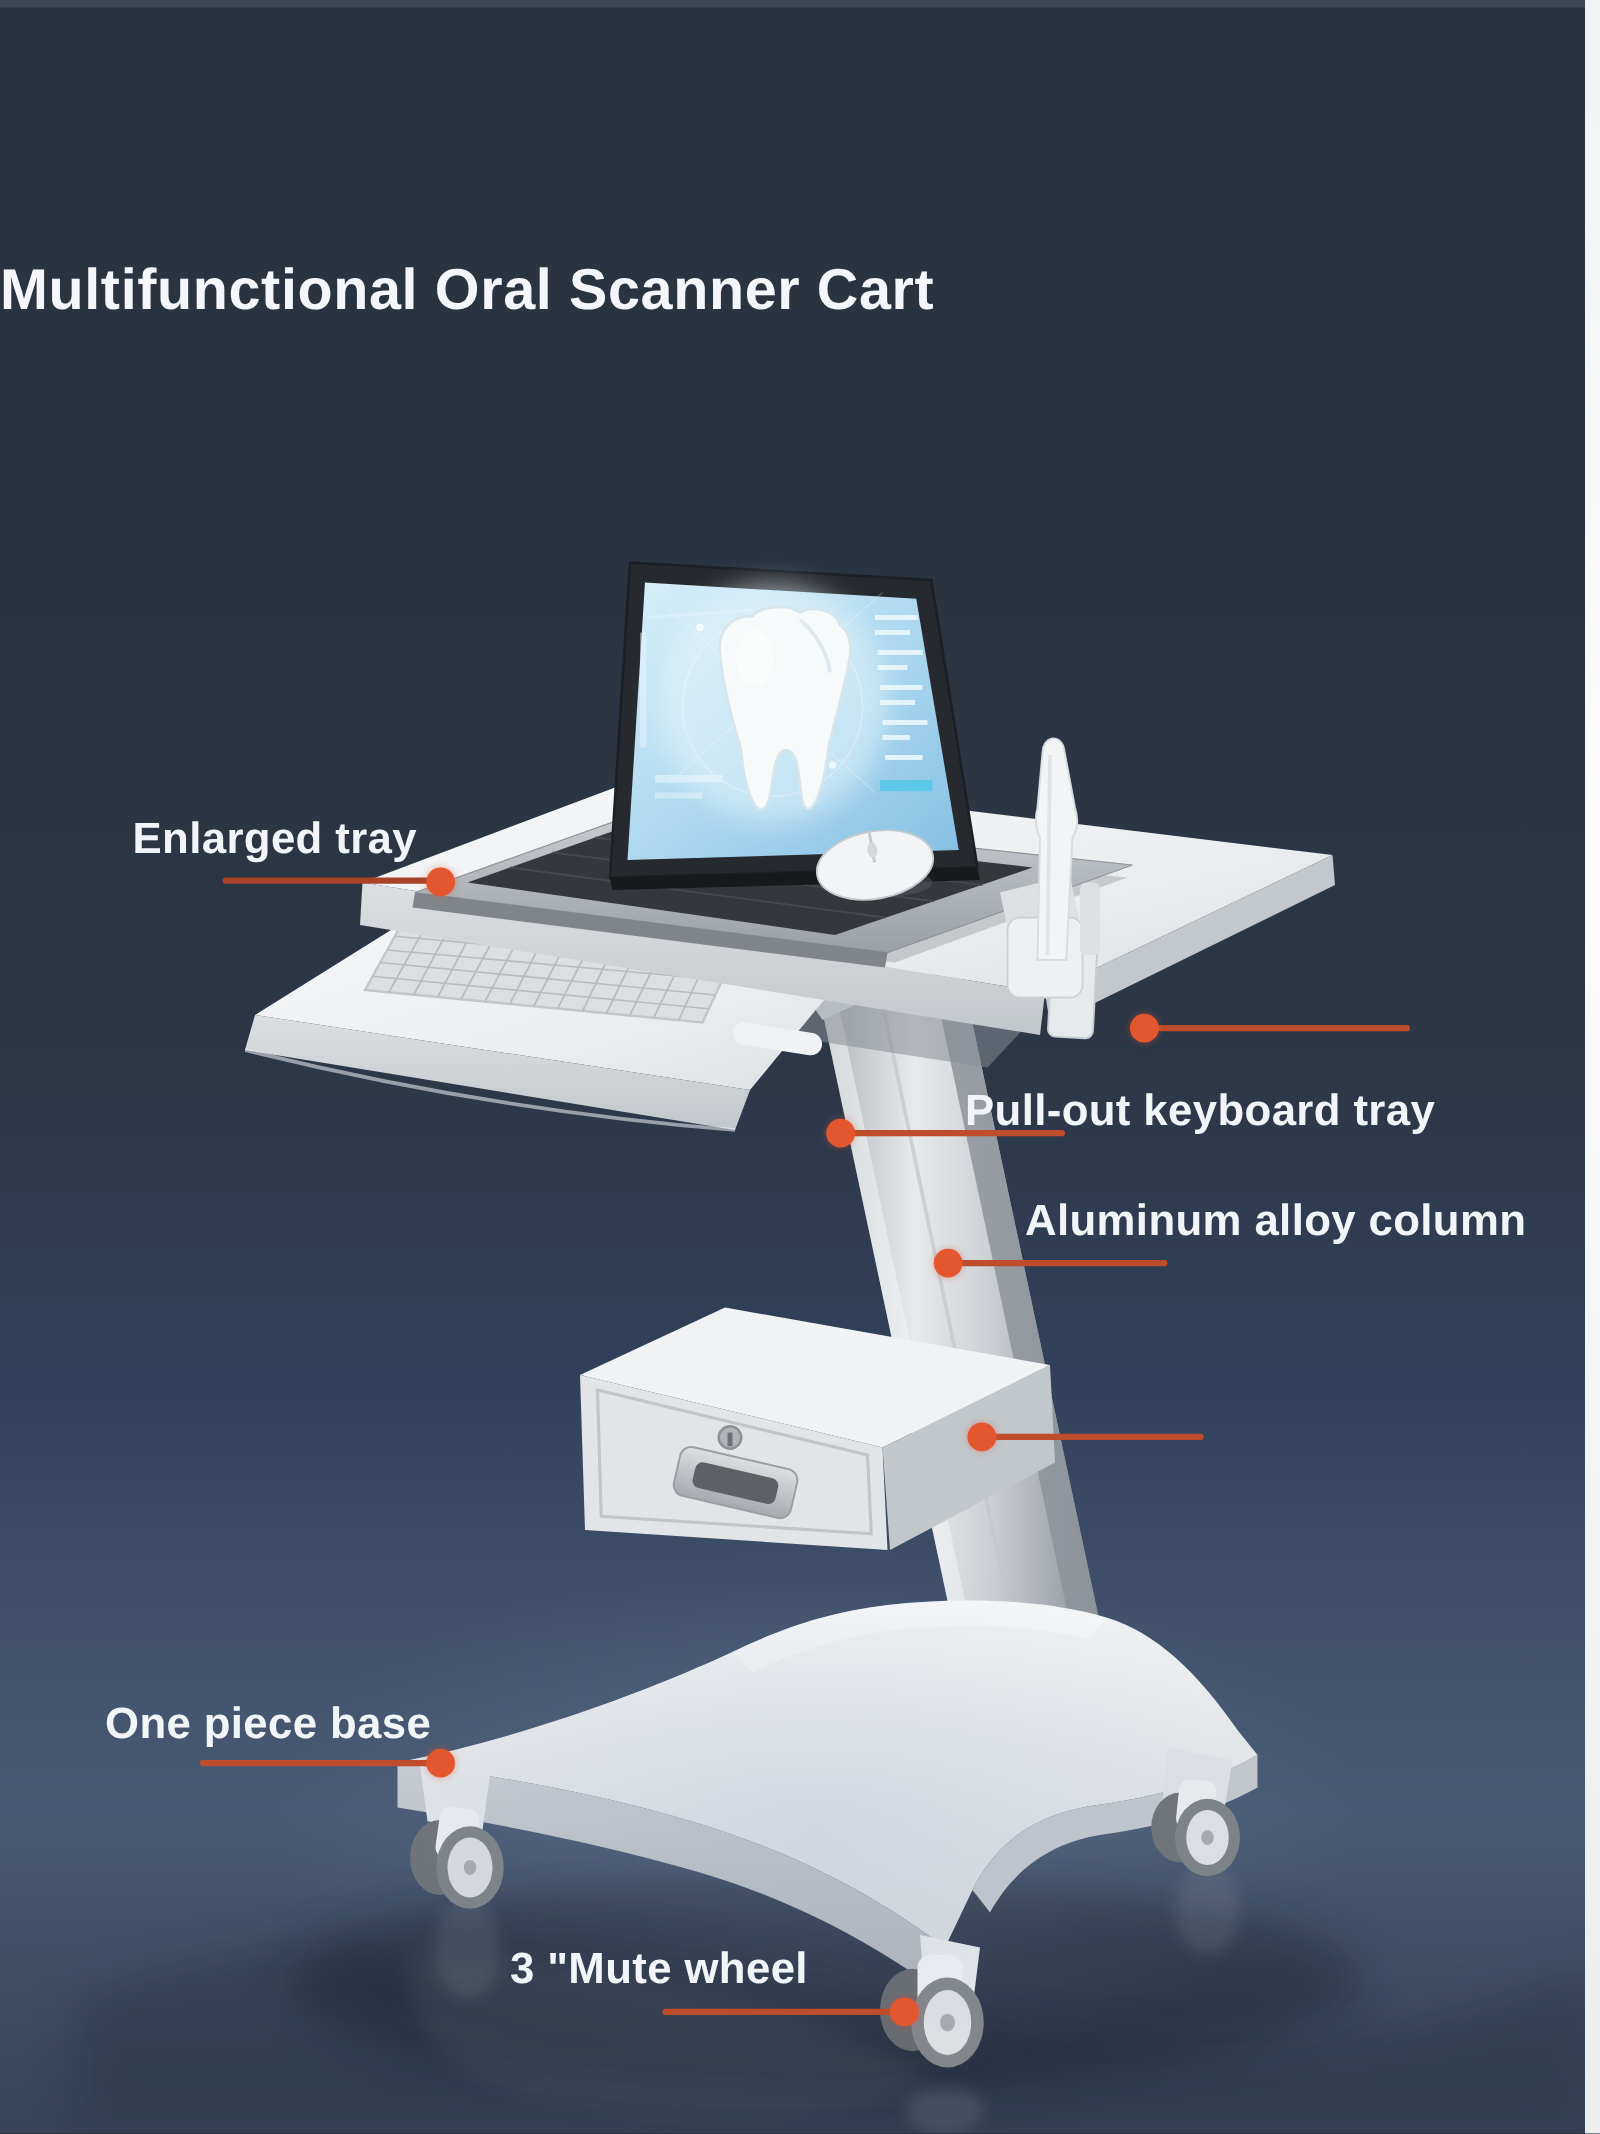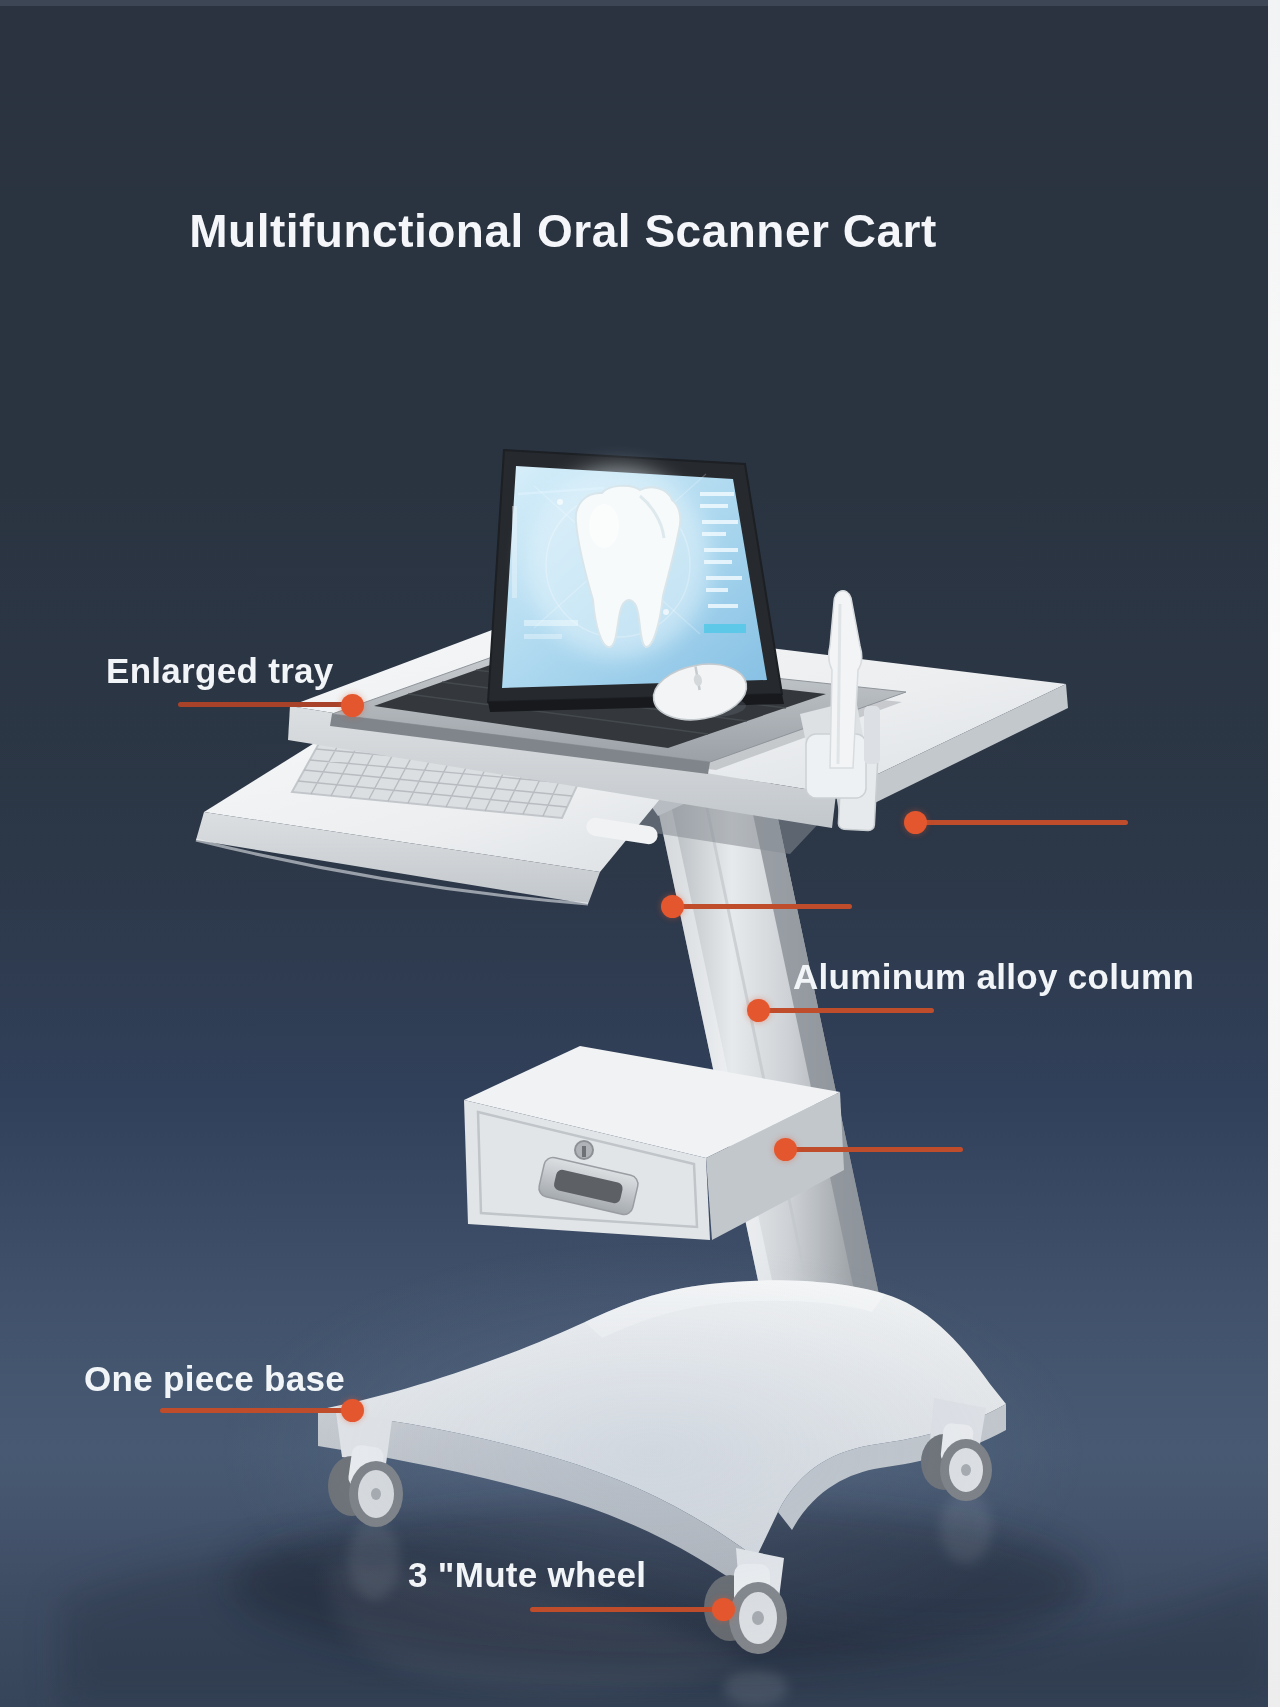--- a/index.html
+++ b/index.html
@@ -11,37 +11,37 @@
       #41516b 76%, #485a73 85%, #3f4d64 93%, #37455a 100%);
   }
   .floor-glow{
     position:absolute;left:0;top:0;width:100%;height:100%;
     background:radial-gradient(ellipse 620px 300px at 51% 85%, rgba(145,165,195,.20), rgba(145,165,195,0) 70%);
     pointer-events:none;
   }
   .top-strip{position:absolute;left:0;top:0;width:100%;height:6px;background:rgba(170,190,215,.14);}
   .right-strip{position:absolute;right:0;top:0;width:12px;height:100%;background:linear-gradient(180deg,#f2f3f4,#fbfbfb 40%,#ededee);}
   #page-title{
-    position:absolute;left:0;top:204px;width:1088px;text-align:center;
-    color:#f4f6f9;font-size:46px;font-weight:600;letter-spacing:.5px;margin-left:19px;
+    position:absolute;left:0;top:204px;width:1088px;
+    color:#f4f6f9;font-size:46px;font-weight:600;letter-spacing:.5px;
   }
   .callout{position:absolute;color:#f2f5f8;font-size:35px;font-weight:600;line-height:1.18;letter-spacing:.3px;}
   .lead{position:absolute;height:5px;border-radius:3px;background:#bf4c2b;}
   .dot{position:absolute;width:23px;height:23px;border-radius:50%;background:#e4572e;box-shadow:0 0 6px rgba(228,87,46,.45);}
   
   #co-enlarged-tray{left:106px;top:650px;}
   #ln-enlarged-tray{left:178px;top:702px;width:184px;background:#a8432a;}
   #dt-enlarged-tray{left:341px;top:694px;}
   #co-oral-scanner-bracket{left:963px;top:710px;width:250px;}
   #ln-oral-scanner-bracket{left:920px;top:820px;width:208px;}
   #dt-oral-scanner-bracket{left:904px;top:811px;}
   #co-pull-out-keyboard-tray{left:772px;top:868px;}
   #ln-pull-out-keyboard-tray{left:672px;top:904px;width:180px;}
   #dt-pull-out-keyboard-tray{left:661px;top:895px;}
-  #co-aluminum-alloy-column{left:793px;top:956px;}
+  #co-aluminum-alloy-column{left:820px;top:956px;}
   #ln-aluminum-alloy-column{left:758px;top:1008px;width:176px;}
   #dt-aluminum-alloy-column{left:747px;top:999px;}
   #co-storage-box-with-lock{left:840px;top:1094px;}
   #ln-storage-box-with-lock{left:785px;top:1147px;width:178px;}
   #dt-storage-box-with-lock{left:774px;top:1138px;}
   #co-one-piece-base{left:84px;top:1358px;}
   #ln-one-piece-base{left:160px;top:1408px;width:192px;}
   #dt-one-piece-base{left:341px;top:1399px;}
   #co-mute-wheel{left:408px;top:1554px;}
   #ln-mute-wheel{left:530px;top:1607px;width:193px;}
@@ -254,20 +254,21 @@
 
   <div id="page-title">Multifunctional Oral Scanner Cart</div>
 
   <div class="callout" id="co-enlarged-tray">Enlarged tray</div>
   <div class="lead" id="ln-enlarged-tray"></div>
   <div class="dot" id="dt-enlarged-tray"></div>
 
   <div class="lead" id="ln-oral-scanner-bracket"></div>
   <div class="dot" id="dt-oral-scanner-bracket"></div>
 
+  <div class="callout" id="co-pull-out-keyboard-tray">Pull-out keyboard tray</div>
   <div class="lead" id="ln-pull-out-keyboard-tray"></div>
   <div class="dot" id="dt-pull-out-keyboard-tray"></div>
 
   <div class="callout" id="co-aluminum-alloy-column">Aluminum alloy column</div>
   <div class="lead" id="ln-aluminum-alloy-column"></div>
   <div class="dot" id="dt-aluminum-alloy-column"></div>
 
   <div class="lead" id="ln-storage-box-with-lock"></div>
   <div class="dot" id="dt-storage-box-with-lock"></div>
 

